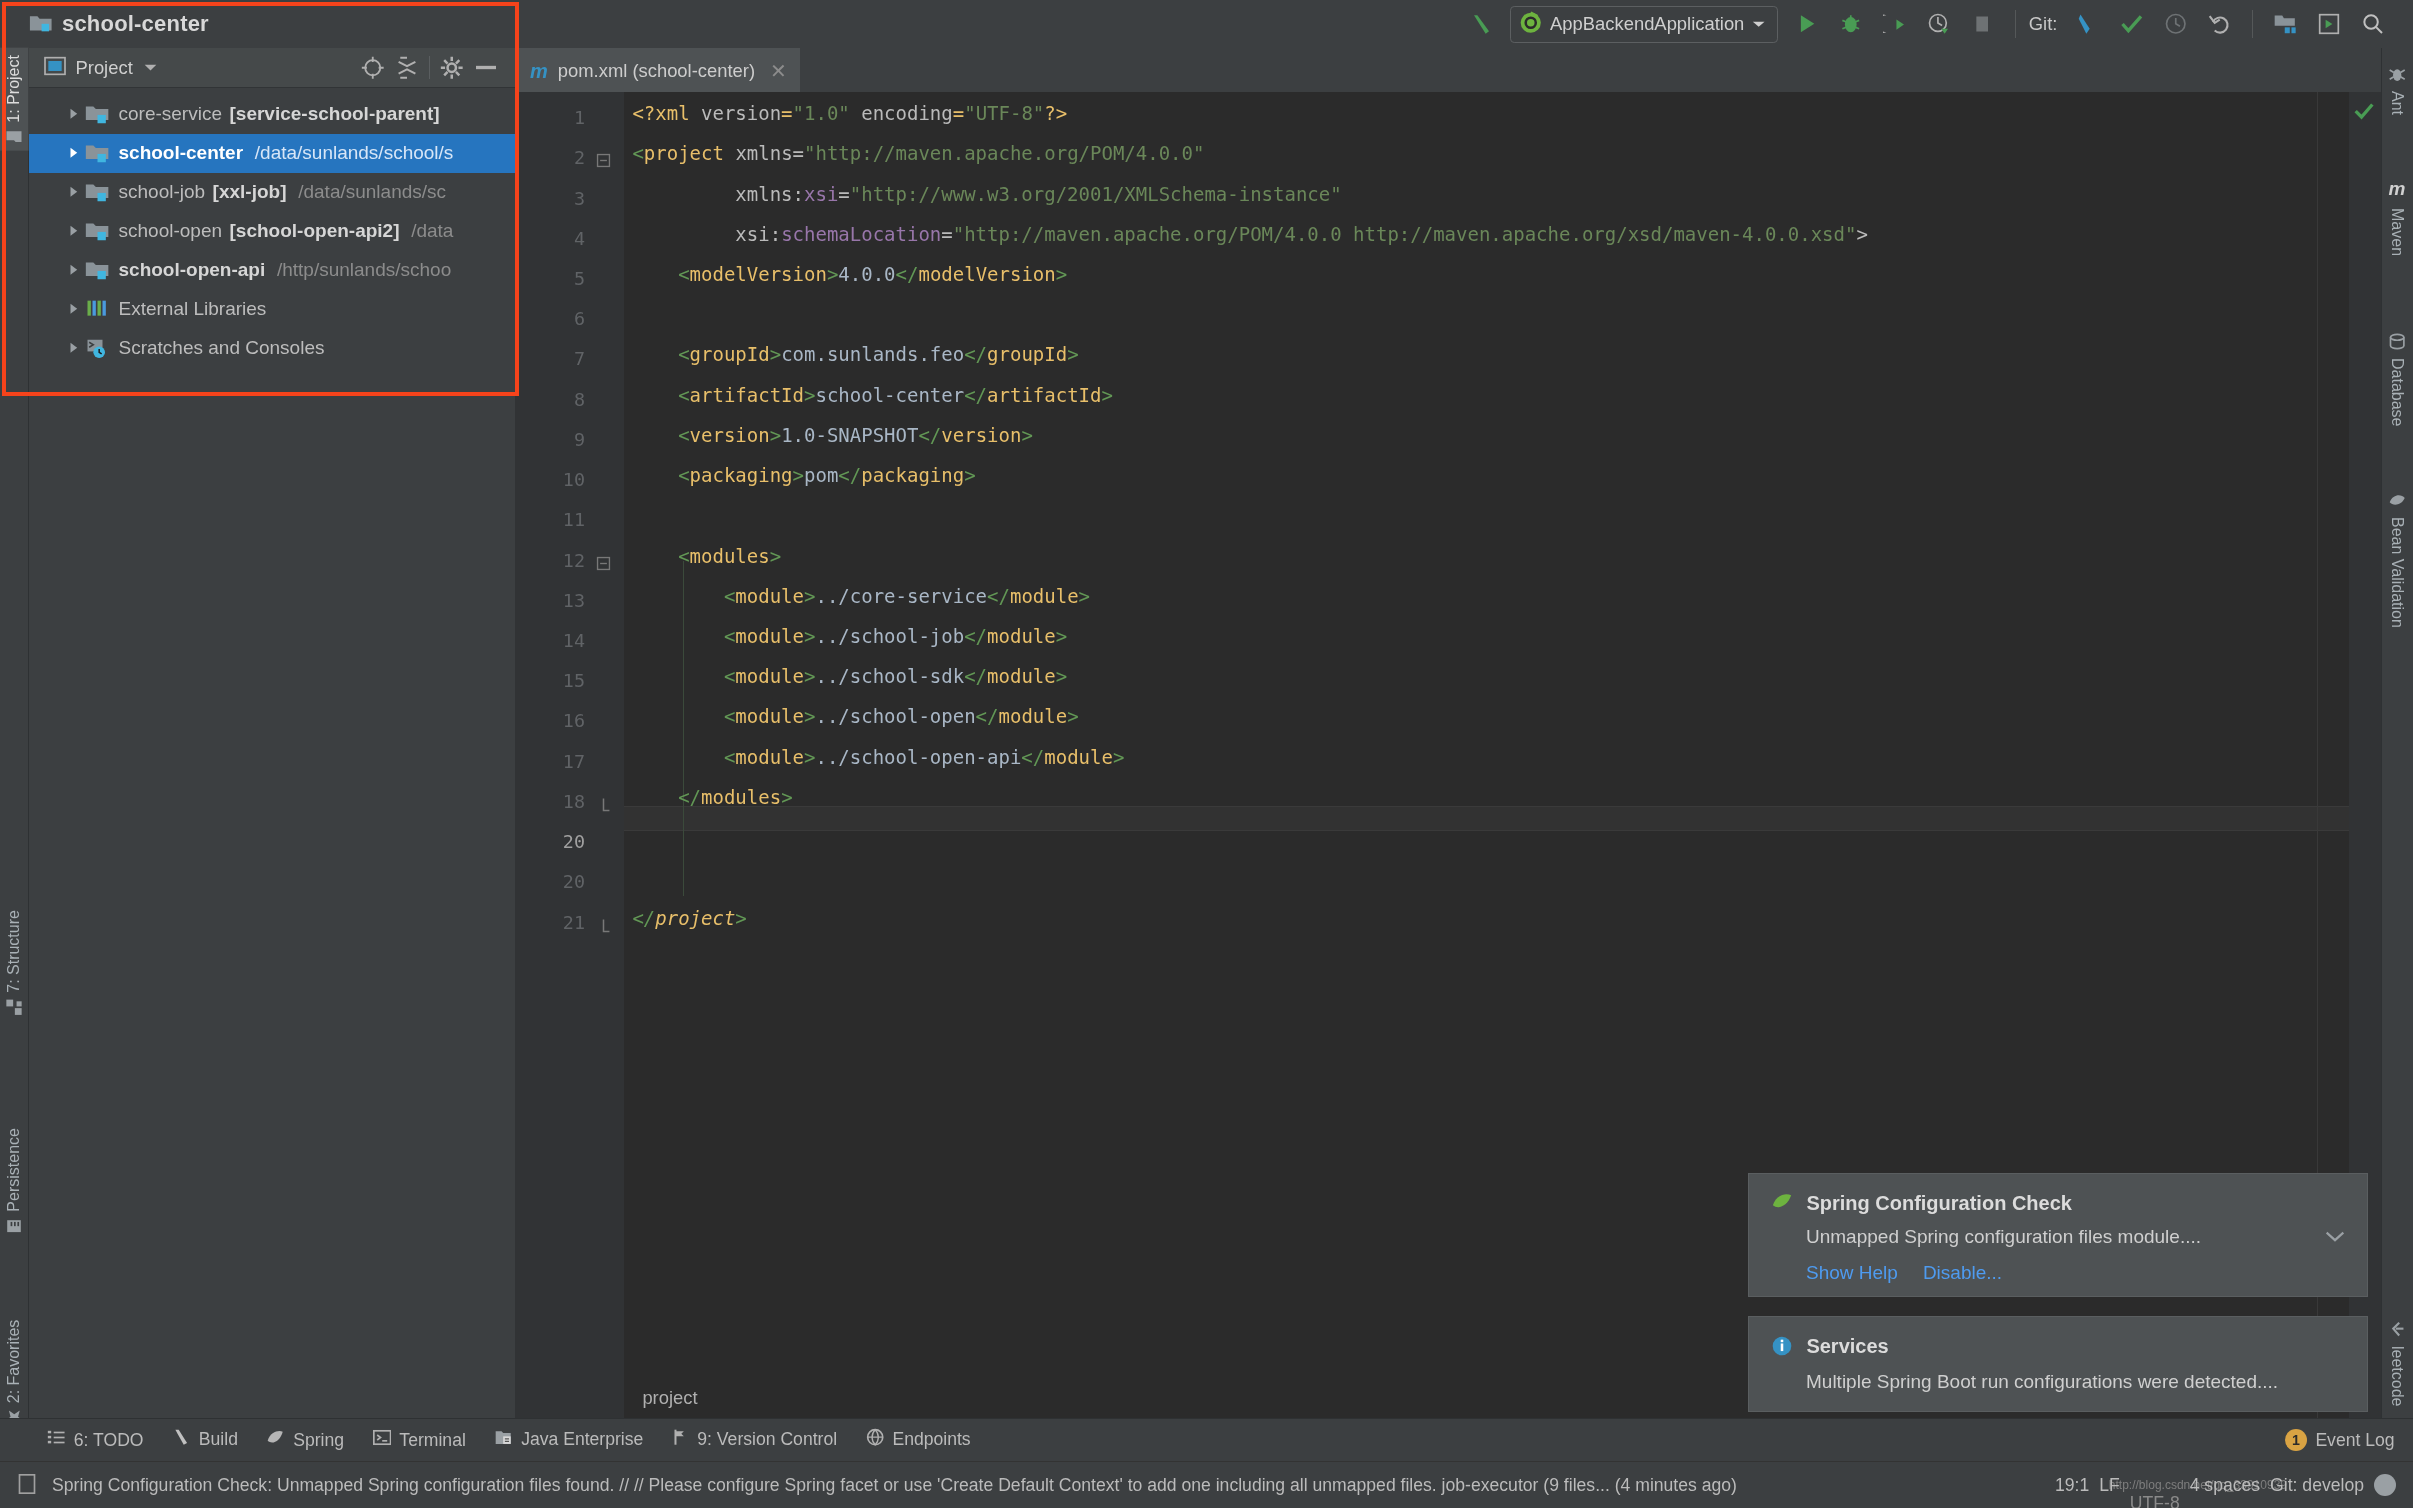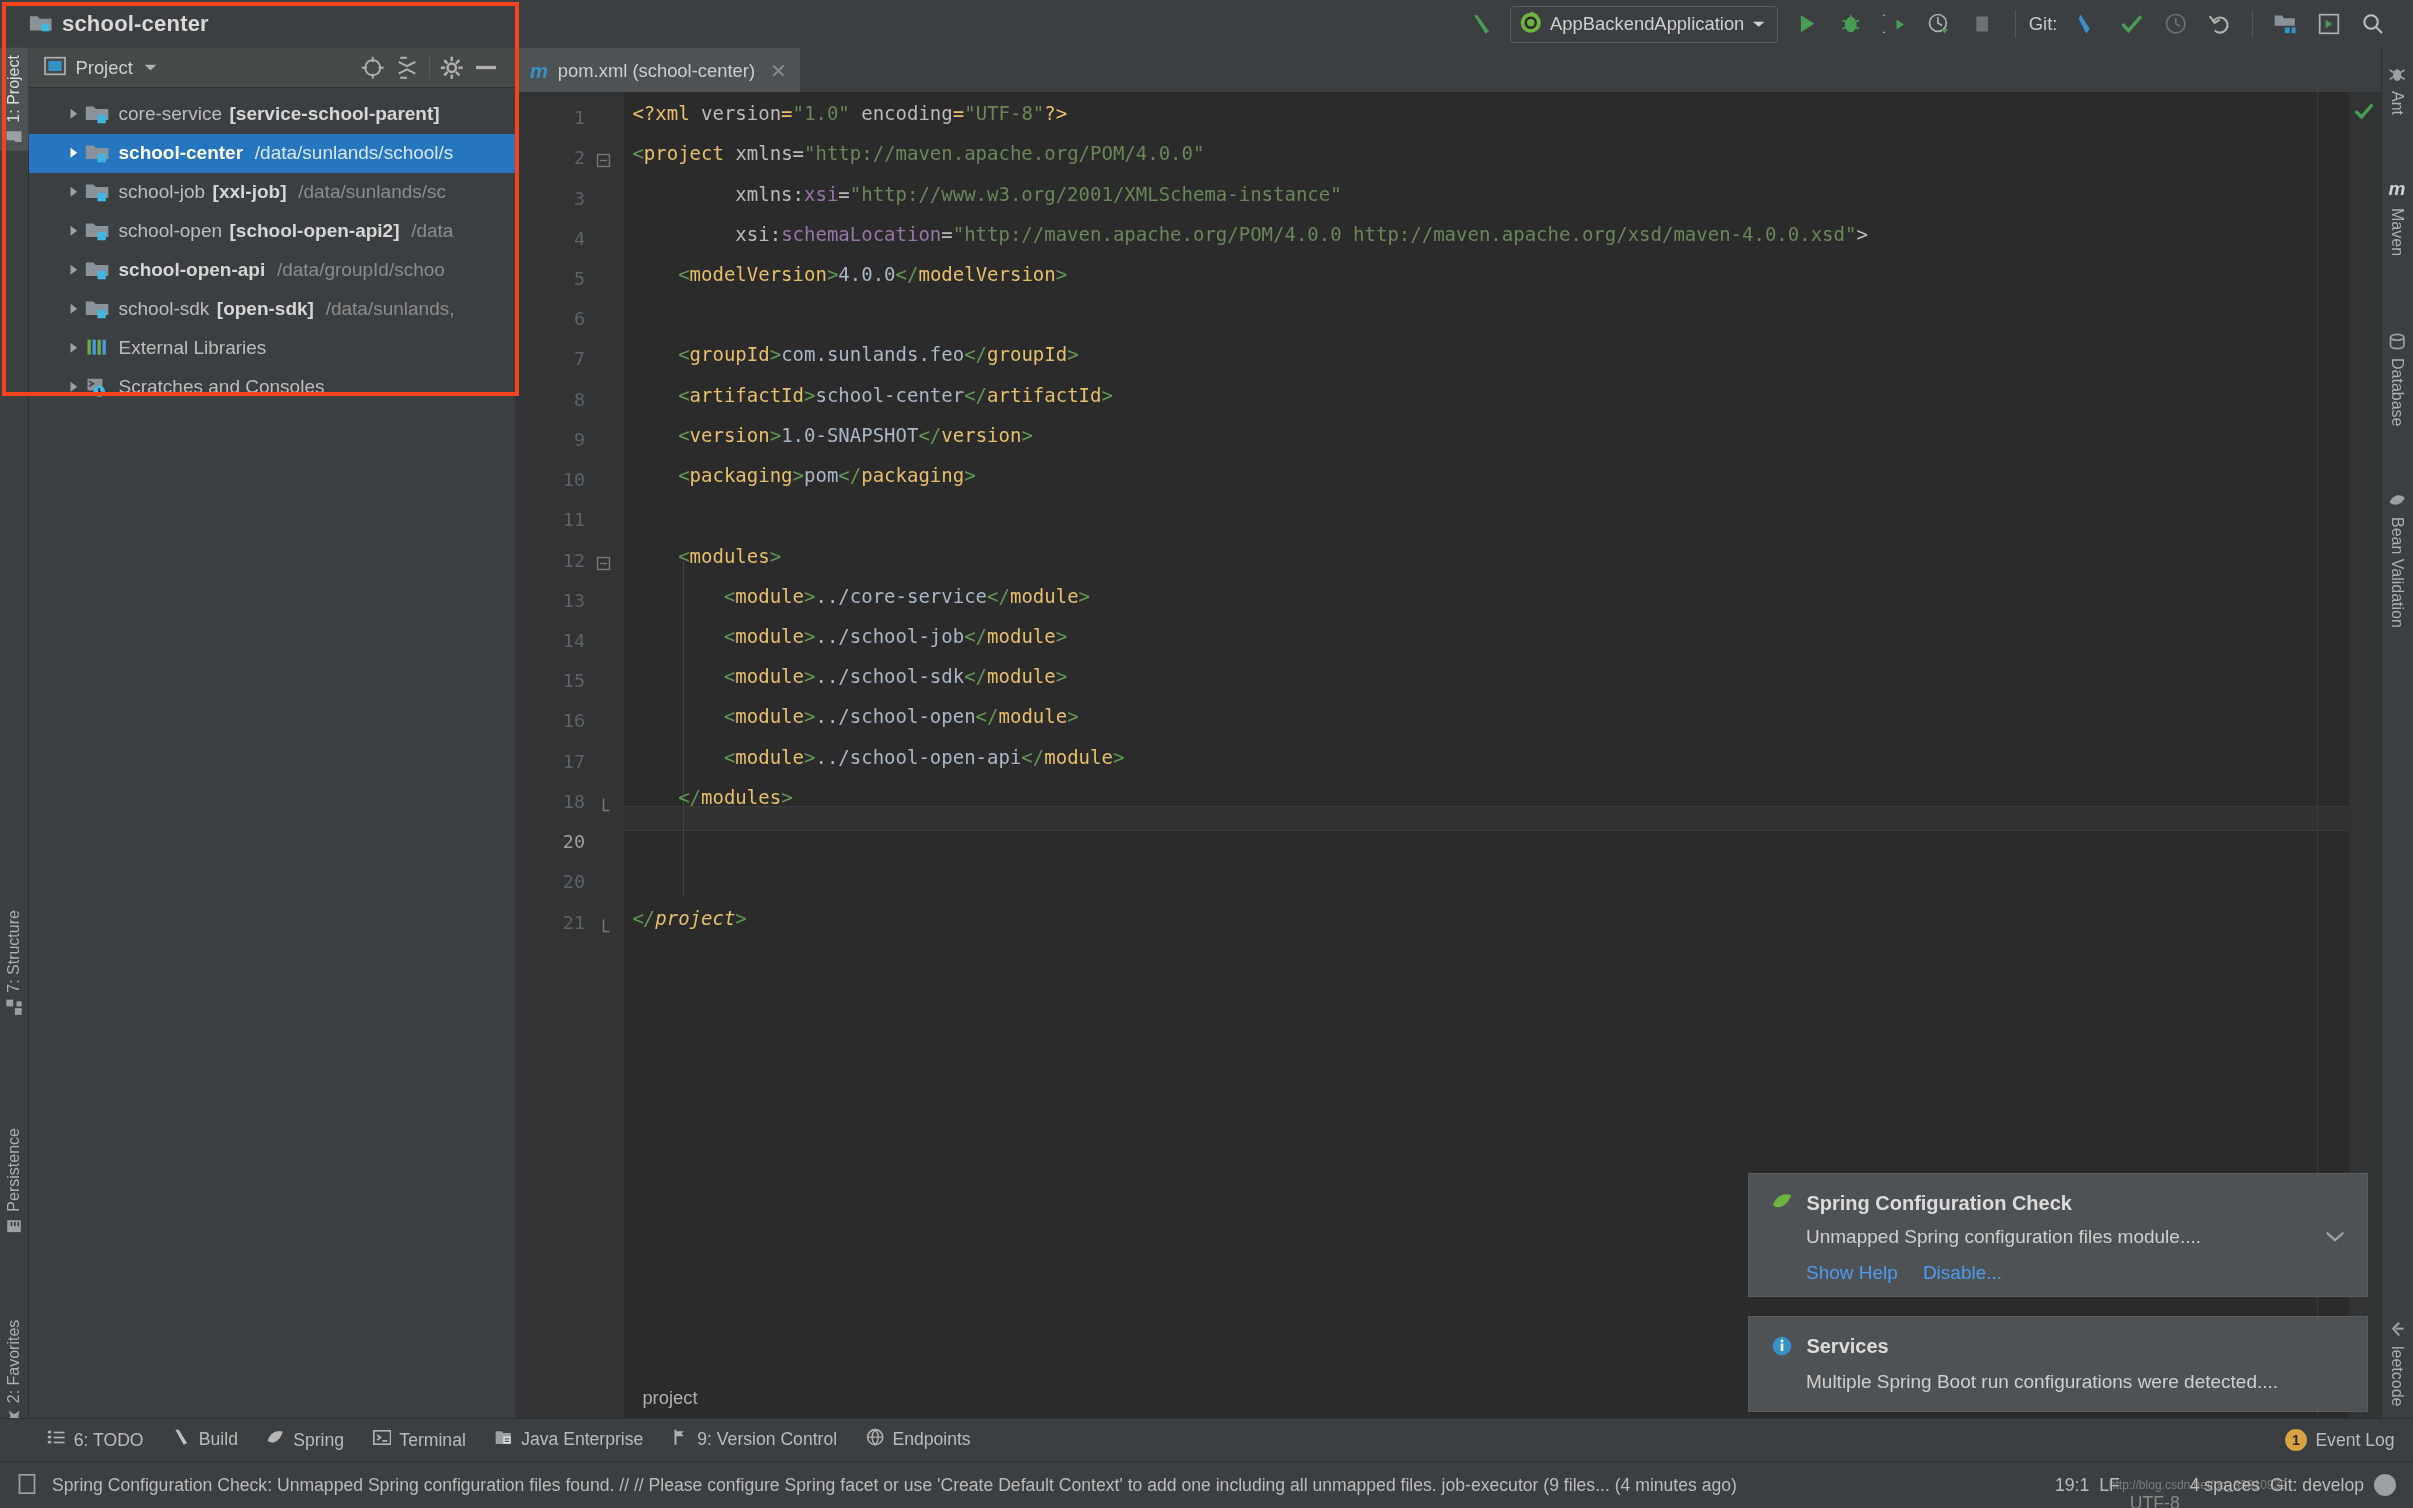--- a/index.html
+++ b/index.html
@@ -429,39 +429,23 @@
               <path d="M3 2 L11 8 L3 14 Z" fill="#9aa0a4"></path>
             </svg>
           </span>
         <span class="ficon">
             <svg width="25" height="21" viewBox="0 0 30 25">
               <path d="M1 3h9l3 3h15v13H1z" fill="#8a9399"></path>
               <rect x="15" y="13" width="10" height="10" fill="#40b6e0"></rect>
             </svg>
           </span>
         <span class="tname b">school-open-api</span>
-        <span class="tpath">/data/groupId/schoo</span>
-      </div>
-
-      <div class="trow">
-        <span class="arrow">
-            <svg width="11.7" height="13.4" viewBox="0 0 14 16">
-              <path d="M3 2 L11 8 L3 14 Z" fill="#9aa0a4"></path>
-            </svg>
-          </span>
-        <span class="ficon">
-            <svg width="25" height="21" viewBox="0 0 30 25">
-              <path d="M1 3h9l3 3h15v13H1z" fill="#8a9399"></path>
-              <rect x="15" y="13" width="10" height="10" fill="#40b6e0"></rect>
-            </svg>
-          </span>
-        <span class="tname">school-sdk</span>
-        <span class="tmod">[open-sdk]</span>
-        <span class="tpath">/data/sunlands,</span>
-      </div>
+        <span class="tpath">/http/sunlands/schoo</span>
+      </div>
+
 
       <div class="trow">
         <span class="arrow">
             <svg width="11.7" height="13.4" viewBox="0 0 14 16">
               <path d="M3 2 L11 8 L3 14 Z" fill="#9aa0a4"></path>
             </svg>
           </span>
         <span class="ficon">
             <svg width="25" height="20" viewBox="0 0 30 24">
               <rect x="3" y="2" width="4" height="18" fill="#6aae4a"></rect>

